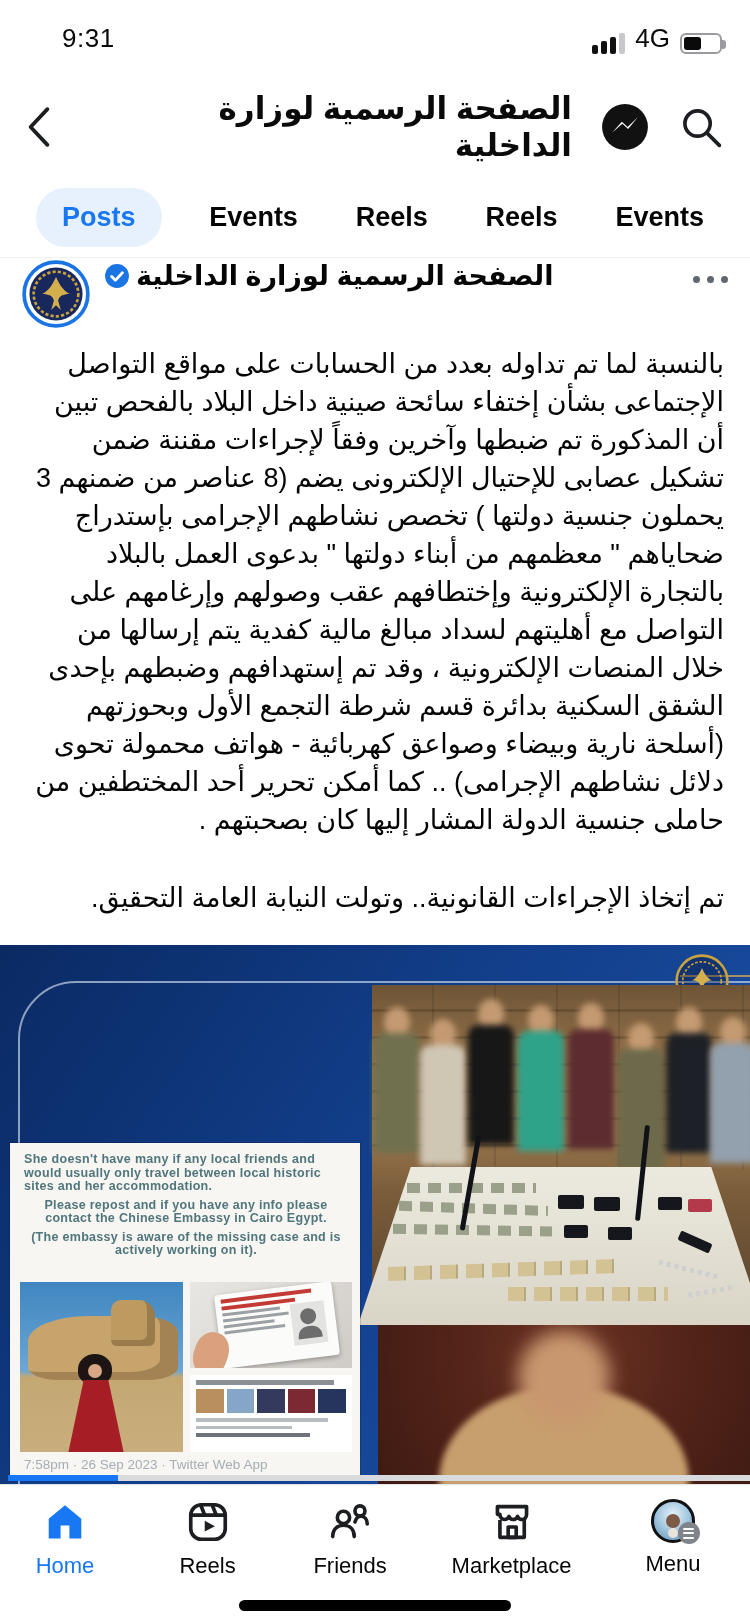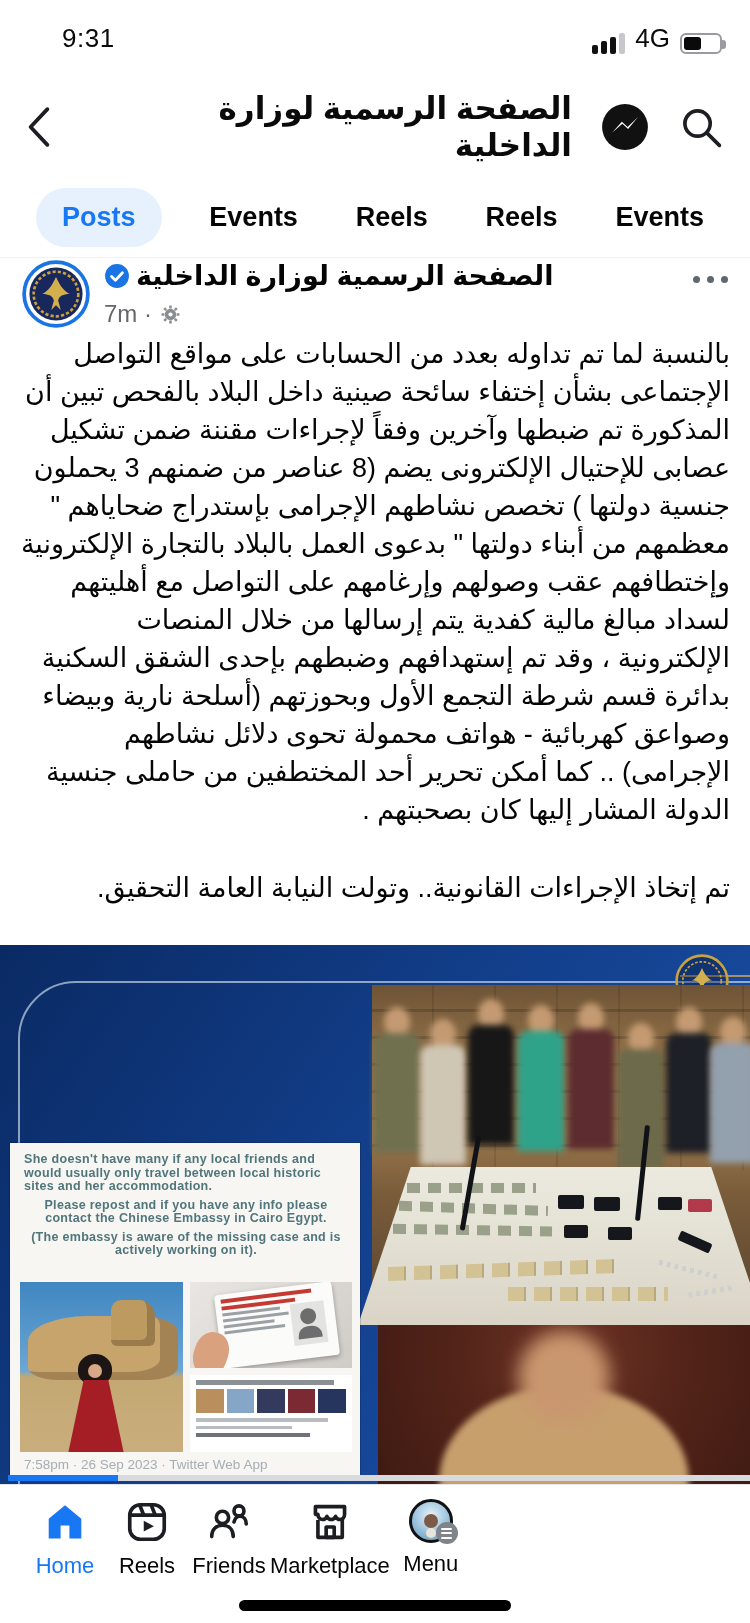--- a/index.html
+++ b/index.html
@@ -33,21 +33,21 @@
   .post-header { position:absolute; top:258px; left:0; right:0; height:86px; display:flex; padding:0 22px; }
   .avatar { width:68px; height:68px; flex:0 0 68px; margin-top:2px; }
   .ph-mid { flex:1; padding:0 0 0 14px; }
   .name-row { display:flex; align-items:center; gap:6px; margin-top:2px; }
   .page-name { font-size:27px; font-weight:700; color:#050505; direction:rtl; }
   .meta-row { display:flex; align-items:center; gap:8px; margin-top:8px; color:#65676B; font-size:24px; }
   .dots { display:flex; gap:7px; margin-top:18px; background:none; border:none; cursor:pointer; height:20px; }
   .dots i { width:7px; height:7px; border-radius:50%; background:#606770; }
 
   
-  .post-body { position:absolute; top:335px; left:0; right:0; padding:0 20px; direction:rtl; text-align:right; }
+  .post-body { position:absolute; top:345px; left:0; right:0; padding:0 26px; direction:rtl; text-align:right; }
   .post-body p { font-size:27px; line-height:38px; color:#050505; }
   .post-body .p2 { margin-top:40px; }
   .hashtag { display:block; margin-top:50px; color:#3b78d8; font-size:27px; text-decoration:none; }
 
   
   .media { position:absolute; top:945px; left:0; width:750px; height:539px; background:linear-gradient(125deg,#0a2a63 0%,#123e8a 45%,#1d55ae 100%); overflow:hidden; }
   .media-frame { position:absolute; left:18px; top:36px; width:1000px; height:900px; border:2px solid rgba(210,224,240,.65); border-radius:58px; }
   .media-logo { position:absolute; right:20px; top:8px; width:56px; height:56px; }
   .gold-line { position:absolute; right:0; width:70px; height:2px; background:#c9a35a; opacity:.8; }
   .gl1{top:30px}.gl2{top:44px}
@@ -94,21 +94,21 @@
   .ws-title { height:5px; background:#8a9094; width:92%; margin-bottom:4px; }
   .ws-thumbs { display:flex; gap:3px; height:24px; margin-bottom:5px; }
   .ws-thumbs i { flex:1; }
   .ws-ln { height:3.5px; background:#b7bcc0; margin-bottom:4px; }
   .inset-ts { position:absolute; left:14px; bottom:8px; color:#a6adb3; font-size:13.5px; }
 
   .progress-track { position:absolute; left:8px; right:0; bottom:3px; height:6px; background:#d8dadd; }
   .progress-fill { position:absolute; left:0; top:0; bottom:0; width:110px; background:#1877F2; }
 
   
-  .bottom-nav { position:absolute; left:0; right:0; top:1484px; bottom:0; background:#fff; border-top:1px solid #e4e6eb; display:flex; padding:14px 36px 0 24px; }
+  .bottom-nav { position:absolute; left:0; right:0; top:1484px; bottom:0; background:#fff; border-top:1px solid #e4e6eb; display:flex; justify-content:space-between; padding:14px 36px 0 24px; }
   .nav-item { display:flex; flex-direction:column; align-items:center; gap:8px; background:none; border:none; cursor:pointer; min-width:82px; }
   .nav-label { font-size:22px; color:#050505; font-family:inherit; }
   .nav-item.active .nav-label { color:#1877F2; }
   .menu-avatar { position:relative; width:44px; height:44px; border-radius:50%; background:radial-gradient(circle at 50% 35%,#e8f2f8 0%,#a8cbe2 45%,#5f93b8 100%); border:3px solid #111; }
   .menu-avatar .person { position:absolute; left:50%; top:12px; transform:translateX(-50%); width:14px; height:14px; border-radius:50%; background:#7c5a48; box-shadow:0 12px 0 -2px #e8e4da; }
   .menu-badge { position:absolute; right:-8px; bottom:-4px; width:22px; height:22px; border-radius:50%; background:#7f848b; display:flex; flex-direction:column; justify-content:center; align-items:center; gap:2.5px; }
   .menu-badge i { width:11px; height:2px; background:#fff; border-radius:1px; }
   .home-indicator { position:absolute; left:50%; transform:translateX(-50%); bottom:12px; width:272px; height:11px; border-radius:6px; background:#000; }
   svg { display:block; }
 </style>
@@ -171,28 +171,20 @@
         <path d="M32 16 C28 25 24 29.5 19 32 C25.5 32 29 34 30 38 L27.5 47 L32 42.5 L36.5 47 L34 38 C35 34 38.5 32 45 32 C40 29.5 36 25 32 16 Z" fill="#d4af4e"></path>
       </svg>
     </div>
     <div class="ph-mid">
       <div class="name-row">
         <svg width="26" height="26" viewBox="0 0 24 24">
             <circle cx="12" cy="12" r="11" fill="#1b74e4"></circle>
             <path d="M7 12.5 L10.5 16 L17 9" stroke="#fff" stroke-width="2.6" fill="none" stroke-linecap="round" stroke-linejoin="round"></path>
           </svg>
         <span class="page-name">الصفحة الرسمية  لوزارة الداخلية</span>
-      </div>
-      <div class="meta-row">
-        <span>7m ·</span>
-        <svg width="21" height="21" viewBox="0 0 20 20">
-          <circle cx="10" cy="10" r="5.4" fill="#8a8d91"></circle>
-            <circle cx="10" cy="10" r="2" fill="#fff"></circle>
-          <path d="M10 1.5 V4.2 M10 15.8 V18.5 M1.5 10 H4.2 M15.8 10 H18.5 M4 4 L5.9 5.9 M14.1 14.1 L16 16 M16 4 L14.1 5.9 M5.9 14.1 L4 16" stroke="#8a8d91" stroke-width="2.4"></path>
-        </svg>
       </div>
     </div>
     <button class="dots">
         <i></i>
         <i></i>
         <i></i>
       </button>
   </div>
 
   <div class="post-body">

